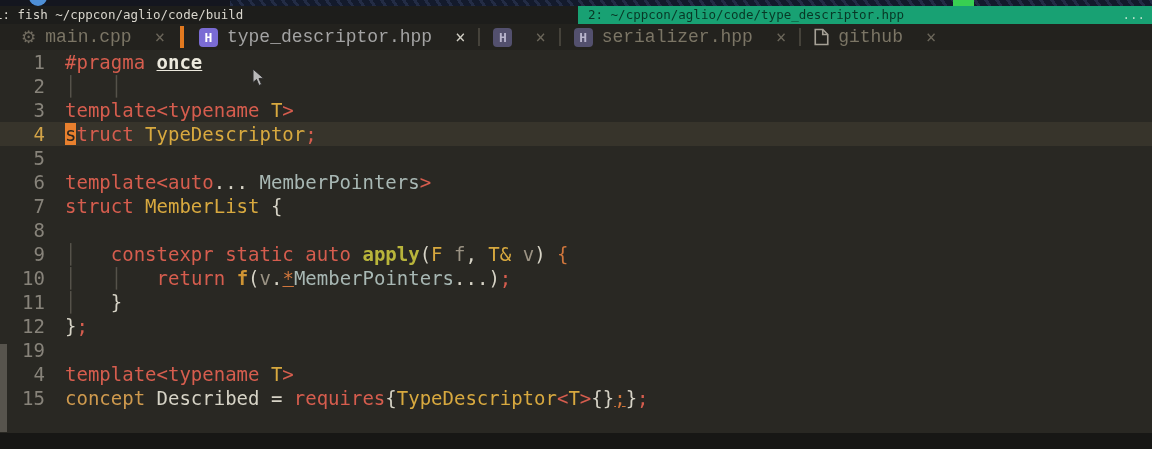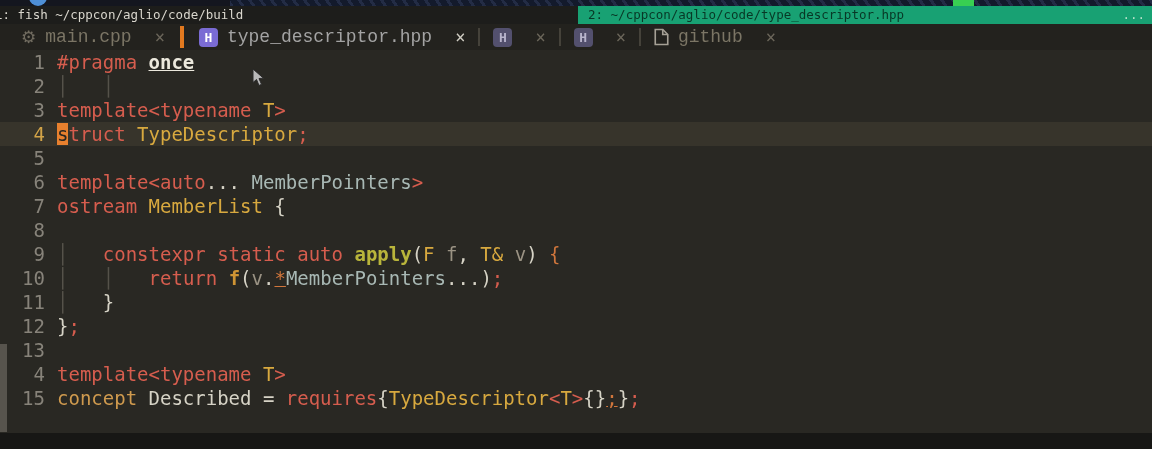--- a/index.html
+++ b/index.html
@@ -39,21 +39,21 @@
       font-weight:bold;font-size:13px;display:flex;align-items:center;justify-content:center;}
   .tab.active .h-icon{background:#7a6bd4;color:#ffffff;}
 
   
   #code-area{position:absolute;left:0;top:50px;width:1152px;height:383px;overflow:hidden;
       font-size:19px;}
   .cl{display:flex;height:24px;line-height:24px;white-space:pre;}
   .cl.hl{background:#37342b;}
   .ln{width:45px;flex:0 0 45px;text-align:right;padding-right:12px;color:#87837a;}
   .cl.hl .ln{color:#d2a348;}
-  .code{white-space:pre;}
+  .code{white-space:pre;margin-left:8px;}
   .tok.k{color:#d65d4e}
   .tok.ty{color:#d8a93f}
   .tok.fn{color:#b9b53b}
   .tok.fo{color:#cf9434}
   .tok.pr{color:#9b9384}
   .tok.mb{color:#a8b8b4}
   .tok.pl{color:#d6d3c6}
   .tok.wh{color:#ece9dd}
   .tok.am{color:#cf9a4e}
   .tok.ob{color:#d0763c}
@@ -108,20 +108,21 @@
 
     <div class="tab">
       <span class="h-icon">H</span>
       <span class="close">×</span>
     </div>
 
     <div class="tab-divider"></div>
 
     <div class="tab">
       <span class="h-icon">H</span>
+      <span class="label">serializer.hpp</span>
       <span class="close">×</span>
     </div>
 
     <div class="tab-divider"></div>
 
     <div class="tab">
       <span style="display:flex;">
         <svg width="15" height="18" viewBox="0 0 12 14">
           <path d="M1 1h6l4 4v8H1z" fill="none" stroke="#a5a095" stroke-width="1.3"></path>
           <path d="M7 1v4h4" fill="none" stroke="#a5a095" stroke-width="1.3"></path>
@@ -132,27 +133,27 @@
     </div>
   </div>
 
   <div id="code-area">
       <div class="cl"><span class="ln">1</span><span class="code"><span class="tok k">#pragma </span><span class="tok wh b u">once</span></span></div>
       <div class="cl"><span class="ln">2</span><span class="code"><span class="tok gd">│</span><span class="tok pl">   </span><span class="tok gd">│</span></span></div>
       <div class="cl"><span class="ln">3</span><span class="code"><span class="tok k">template&lt;typename </span><span class="tok ty">T</span><span class="tok k">&gt;</span></span></div>
       <div class="cl hl"><span class="ln">4</span><span class="code"><span class="tok cur">s</span><span class="tok k">truct </span><span class="tok ty">TypeDescriptor</span><span class="tok k">;</span></span></div>
       <div class="cl"><span class="ln">5</span><span class="code"></span></div>
       <div class="cl"><span class="ln">6</span><span class="code"><span class="tok k">template&lt;auto</span><span class="tok pl">...</span><span class="tok pl"> </span><span class="tok mb">MemberPointers</span><span class="tok k">&gt;</span></span></div>
-      <div class="cl"><span class="ln">7</span><span class="code"><span class="tok k">ostream </span><span class="tok ty">MemberList </span><span class="tok pl">{</span></span></div>
+      <div class="cl"><span class="ln">7</span><span class="code"><span class="tok k">struct </span><span class="tok ty">MemberList </span><span class="tok pl">{</span></span></div>
       <div class="cl"><span class="ln">8</span></div>
       <div class="cl"><span class="ln">9</span><span class="code"><span class="tok gd">│</span><span class="tok pl">   </span><span class="tok k">constexpr static auto </span><span class="tok fn b">apply</span><span class="tok pl">(</span><span class="tok ty">F</span><span class="tok pl"> </span><span class="tok pr">f</span><span class="tok pl">, </span><span class="tok ty">T&amp;</span><span class="tok pl"> </span><span class="tok pr">v</span><span class="tok pl">) </span><span class="tok ob">{</span></span></div>
       <div class="cl"><span class="ln">10</span><span class="code"><span class="tok gd">│</span><span class="tok pl">   </span><span class="tok gd">│</span><span class="tok pl">   </span><span class="tok k">return </span><span class="tok fo b">f</span><span class="tok pl">(</span><span class="tok pr">v</span><span class="tok pl">.</span><span class="tok ob u">*</span><span class="tok mb">MemberPointers</span><span class="tok pl">...</span><span class="tok pl">)</span><span class="tok k">;</span></span></div>
       <div class="cl"><span class="ln">11</span><span class="code"><span class="tok gd">│</span><span class="tok pl">   </span><span class="tok pl">}</span></span></div>
       <div class="cl"><span class="ln">12</span><span class="code"><span class="tok pl">}</span><span class="tok k">;</span></span></div>
-      <div class="cl"><span class="ln">13</span><span class="code"></span></div>
+      <div class="cl"><span class="ln">19</span><span class="code"></span></div>
       <div class="cl"><span class="ln">4</span><span class="code"><span class="tok k">template&lt;typename </span><span class="tok ty">T</span><span class="tok k">&gt;</span></span></div>
       <div class="cl"><span class="ln">15</span><span class="code"><span class="tok am">concept </span><span class="tok pl">Described </span><span class="tok pl">= </span><span class="tok k">requires</span><span class="tok pl">{</span><span class="tok ty">TypeDescriptor</span><span class="tok k">&lt;</span><span class="tok ty">T</span><span class="tok k">&gt;</span><span class="tok pl">{}</span><span class="tok ob u">;</span><span class="tok pl">}</span><span class="tok k">;</span></span></div>
     </div>
 
   <div id="left-scroll"></div>
   <div id="footer-strip"></div>
 
   <div id="mouse-cursor">
     <svg width="13" height="19" viewBox="0 0 13 19">
       <path d="M1 1 L1 14.5 L4.5 11.5 L7 17.5 L9.5 16.3 L7 10.5 L11.5 10.2 Z" fill="#b8b8b8" stroke="#2a2a2a" stroke-width="1"></path>

